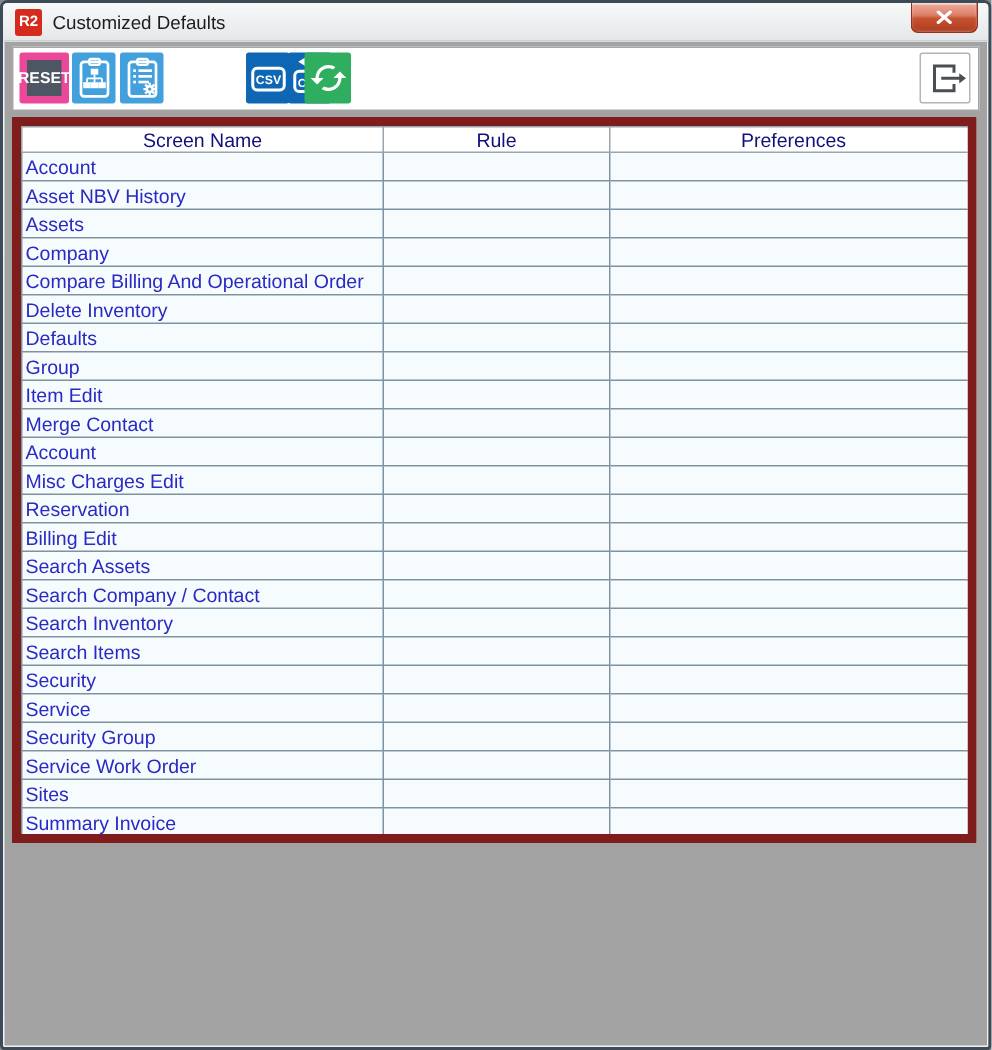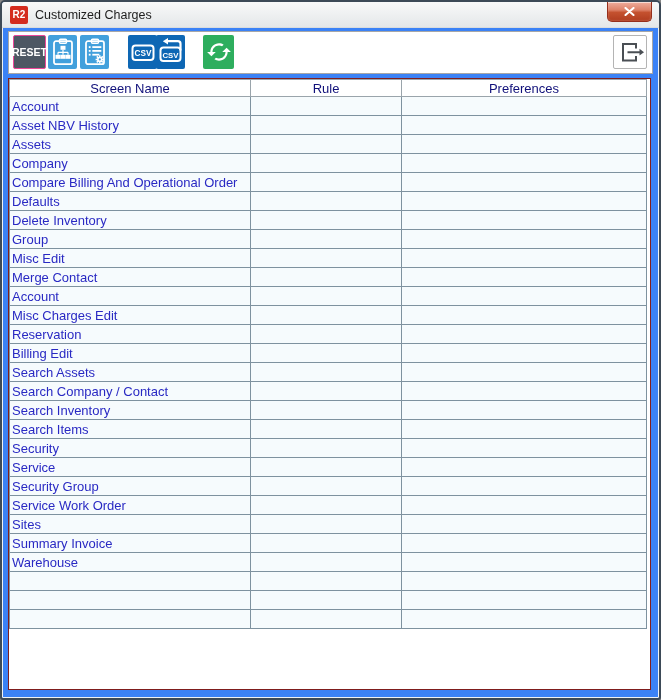--- a/index.html
+++ b/index.html
@@ -2,21 +2,21 @@
 <html><head>
 <meta charset="utf-8">
 <style>
   * { margin:0; padding:0; box-sizing:border-box; }
   html,body { width:661px; height:700px; font-family:"Liberation Sans", sans-serif; }
   body { background:#888; }
 
   .window {
     position:relative; width:661px; height:700px;
     border:2px solid #3d4a57; border-radius:5px 5px 3px 3px;
-    background:#3b82f6; overflow:hidden;
+    background:#a3a3a3; overflow:hidden;
     box-shadow: inset 0 0 0 1px #eef2f4;
     padding-left: 24px;
   }
 
   
   .titlebar {
     position:absolute; left:0; top:0; width:657px; height:26px;
     background:linear-gradient(#f8f9f9, #e4e7e9);
     border-bottom:1px solid #d9dcde;
   }
@@ -40,39 +40,39 @@
   .toolbar {
     position:absolute; left:6px; top:29px; width:645px; height:43px;
     background:#fff; border:1px solid #a7a7a7;
   }
   .tbtn {
     position:absolute; top:3px; height:34px; border:none; padding:0;
     display:flex; align-items:center; justify-content:center;
     border-radius:2px; cursor:pointer;
   }
   .reset-btn {
-    left:4px; width:33px; background:#4d5763; border:1px solid #ec4899;
+    left:4px; width:33px; background:#4d5763; border:5px solid #ec4899;
     color:#fff; font-size:10.5px; font-weight:bold; font-family:"Liberation Sans",sans-serif;
   }
   .lblue { background:#42a0dc; width:29px; }
-  .dblue { background:#0e67b4; width:29px; }
+  .dblue { background:#0e67b4; width:29px;margin-left:36px; }
   .green { background:#2eae5e; width:31px; }
   .btn-clip1 { left:39px; }
   .btn-clip2 { left:71px; }
   .btn-csv1 { left:119px; }
   .btn-csv2 { left:147px; }
   .btn-refresh { left:194px; }
   .exit-btn {
     right:5px; width:34px; background:#fff; border:1px solid #b4b4b4;
   }
 
   
   .grid-panel {
-    position:absolute; left:6px; top:76px; width:643px; height:612px;
-    background:#fff; border:1px solid #7f1d1d; overflow:hidden;
+    position:absolute; left:6px; top:76px; width:643px; height:484px;
+    background:#fff; border:6px solid #7f1d1d; overflow:hidden;
   }
   table.grid { border-collapse:collapse; table-layout:fixed; width:637px; }
   .grid th {
     height:17px; background:#fff; border:1px solid #9aa4ab;
     font-size:13px; font-weight:normal; color:#10107a; text-align:center;
     overflow:hidden; white-space:nowrap;
   }
   .grid td {
     height:19px; background:#f6fbfd; border:1px solid #7e929f;
     font-size:13px; color:#2929c3; text-align:left; padding:0 0 0 2px;
@@ -80,21 +80,21 @@
   }
   svg { display:block; }
 </style>
 </head>
 <body>
 
 <div class="window">
 
   <div class="titlebar">
     <div class="app-icon">R2</div>
-    <div class="title-text">Customized Charges</div>
+    <div class="title-text">Customized Defaults</div>
     <button class="close-btn">
       <svg width="11" height="9" viewBox="0 0 11 9">
         <path d="M1.5,1 L9.5,8 M9.5,1 L1.5,8" stroke="#fff" stroke-width="2.1" stroke-linecap="round"></path>
       </svg>
     </button>
   </div>
 
   <div class="toolbar">
 
     <button class="tbtn reset-btn">RESET</button>
@@ -197,36 +197,36 @@
             <td>Company</td>
             <td></td>
             <td></td>
           </tr>
           <tr>
             <td>Compare Billing And Operational Order</td>
             <td></td>
             <td></td>
           </tr>
           <tr>
+            <td>Delete Inventory</td>
+            <td></td>
+            <td></td>
+          </tr>
+          <tr>
             <td>Defaults</td>
             <td></td>
             <td></td>
           </tr>
           <tr>
-            <td>Delete Inventory</td>
-            <td></td>
-            <td></td>
-          </tr>
-          <tr>
             <td>Group</td>
             <td></td>
             <td></td>
           </tr>
           <tr>
-            <td>Misc Edit</td>
+            <td>Item Edit</td>
             <td></td>
             <td></td>
           </tr>
           <tr>
             <td>Merge Contact</td>
             <td></td>
             <td></td>
           </tr>
           <tr>
             <td>Account</td>

